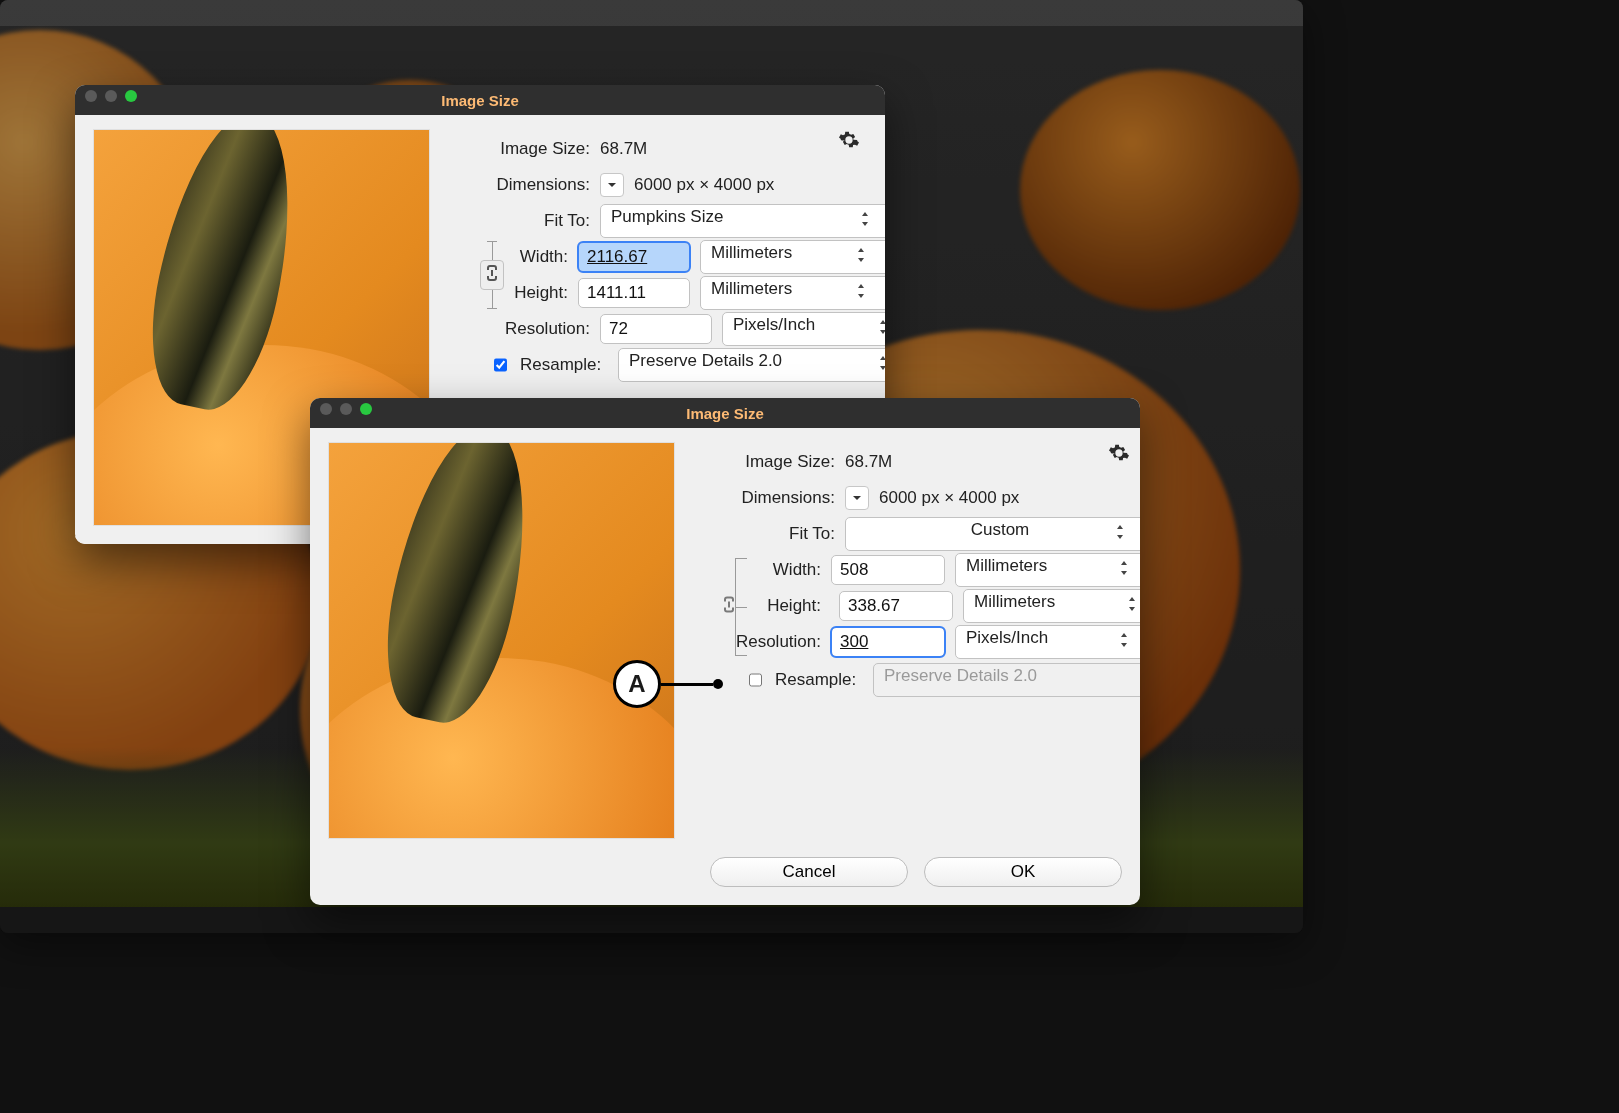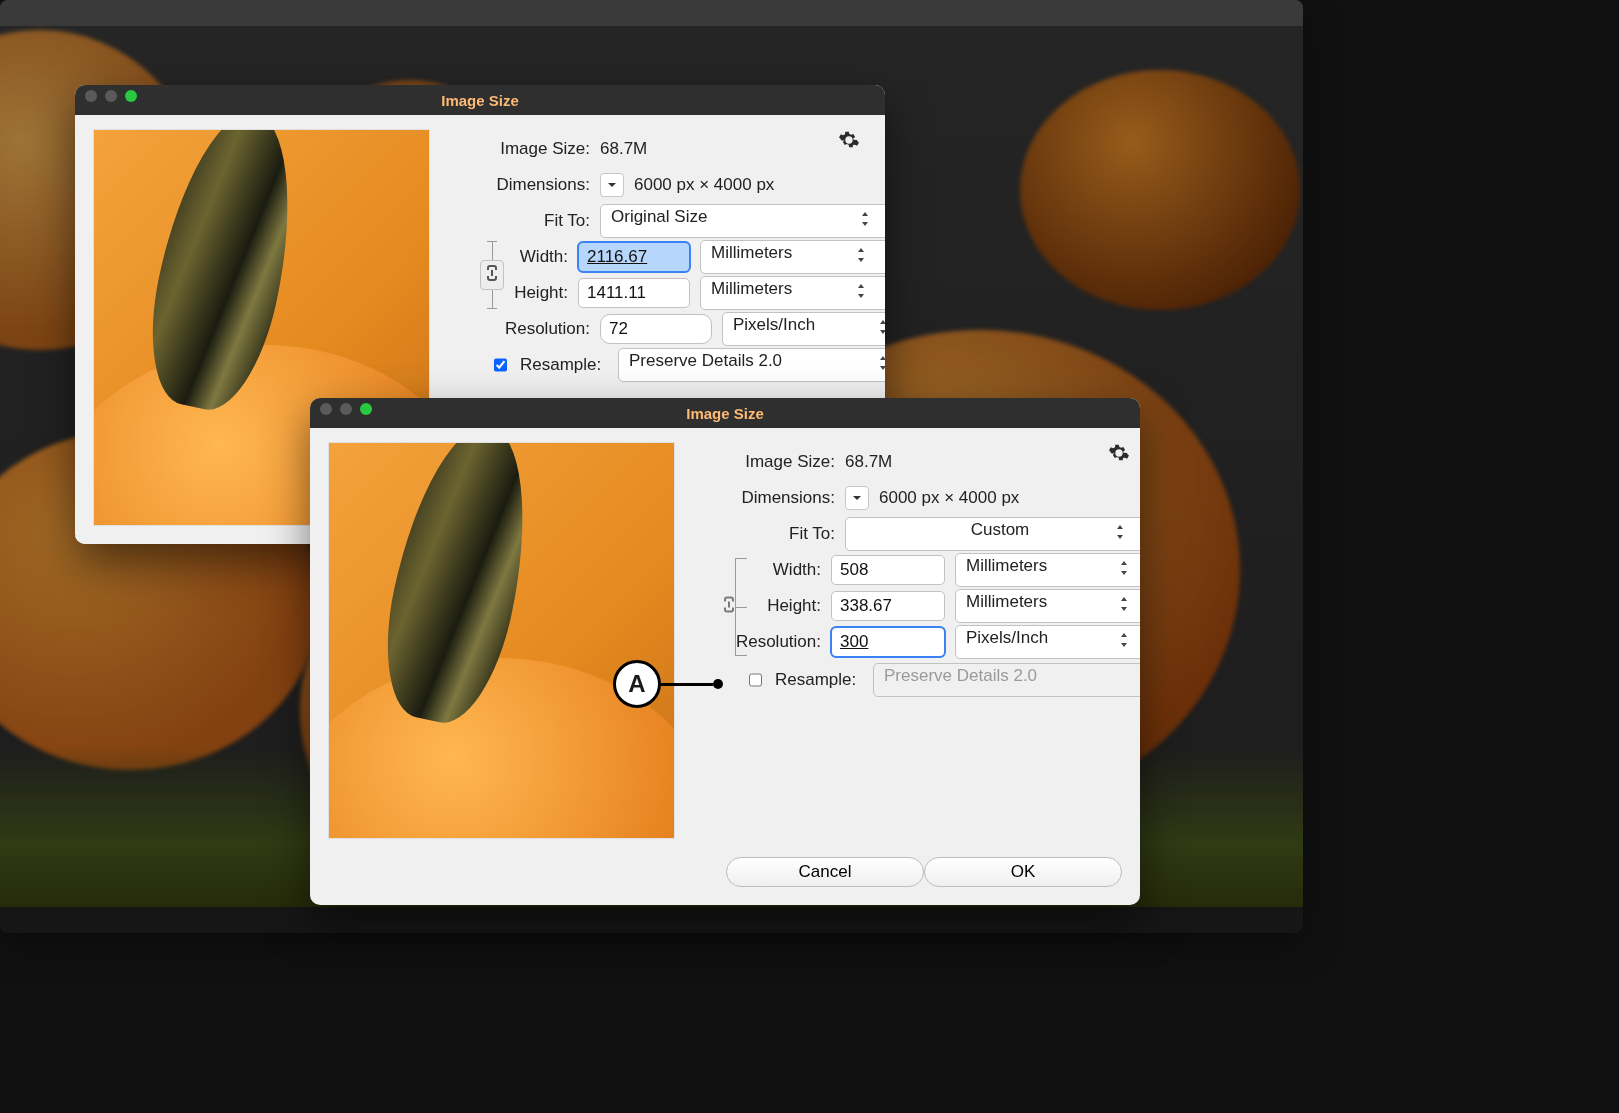--- a/index.html
+++ b/index.html
@@ -83,21 +83,21 @@
   .select-wrap .caret{position:absolute;right:8px;top:50%;transform:translateY(-50%);pointer-events:none;}
   .select-wrap .caret svg{width:10px;height:14px;}
   .select-wrap.disabled .select{color:#9a9a9a;background:#f0f0f0;}
 
   input.text{height:28px;border:1px solid #c2c2c2;border-radius:5px;background:var(--input-bg);padding:0 8px;font:inherit;color:#111;}
   input.text.sel{background:linear-gradient(var(--highlight),var(--highlight));}
   input.text.focus{outline:2px solid var(--focus);outline-offset:-1px;text-decoration:underline;}
 
   input[type=checkbox]{width:16px;height:16px;accent-color:#0a63ff;}
 
-  .btnrow{display:flex;justify-content:flex-end;padding:0 18px 18px 0;}
+  .btnrow{display:flex;gap:16px;justify-content:flex-end;padding:0 18px 18px 0;}
   .btn{min-width:198px;height:30px;border-radius:16px;border:1px solid #bdbdbd;background:linear-gradient(#fff,#efefef);font:inherit;cursor:pointer;}
 
   
   .callout{position:absolute;display:flex;align-items:center;}
   .callout .circ{width:42px;height:42px;border:3px solid #000;border-radius:50%;background:#fff;display:flex;align-items:center;justify-content:center;font-weight:800;font-size:24px;}
   .callout .line{height:3px;background:#000;flex:0 0 auto;}
   .callout .dot{width:10px;height:10px;background:#000;border-radius:50%;}
 
   
   .dialog.back{left:75px;top:85px;width:810px;}
@@ -161,21 +161,21 @@
                 <path fill="#333" d="M1 3l4 4 4-4z"></path>
               </svg>
           </span>
           <span class="txt">6000 px  ×  4000 px</span>
         </span>
       </div>
 
       <div class="row">
         <span class="lbl">Fit To:</span>
         <span class="select-wrap" style="width:278px;">
-          <div class="select" style="width:278px;"><span>Original Size</span></div>
+          <div class="select" style="width:278px;"><span>Pumpkins Size</span></div>
           <span class="caret"><svg viewBox="0 0 10 14">
                 <path fill="#444" d="M5 0l3 4H2zM5 14l3-4H2z"></path>
               </svg></span>
         </span>
       </div>
 
       <div style="display:flex;align-items:stretch;gap:4px;">
         <div style="position:relative;width:26px;">
           <div class="constrain locked" style="position:absolute;left:0;top:50%;transform:translateY(-50%);">
             <div class="bar"></div>
@@ -208,21 +208,21 @@
               <span class="caret"><svg viewBox="0 0 10 14">
                     <path fill="#444" d="M5 0l3 4H2zM5 14l3-4H2z"></path>
                   </svg></span>
             </span>
           </div>
         </div>
       </div>
 
       <div class="row">
         <span class="lbl">Resolution:</span>
-        <input class="text" style="width: 94px; border-radius: 10px;" value="72">
+        <input class="text" style="width: 94px;" value="72">
         <span class="select-wrap" style="width:174px;">
           <div class="select" style="width:174px;"><span>Pixels/Inch</span></div>
           <span class="caret"><svg viewBox="0 0 10 14">
                 <path fill="#444" d="M5 0l3 4H2zM5 14l3-4H2z"></path>
               </svg></span>
         </span>
       </div>
 
       <div class="row">
         <span style="flex:0 0 0px;"></span>
@@ -309,21 +309,21 @@
             <input class="text" style="width: 96px;" value="508">
             <span class="select-wrap" style="width:182px;">
               <div class="select" style="width:182px;"><span>Millimeters</span></div>
               <span class="caret"><svg viewBox="0 0 10 14">
                     <path fill="#444" d="M5 0l3 4H2zM5 14l3-4H2z"></path>
                   </svg></span>
             </span>
           </div>
           <div class="row">
             <span class="lbl" style="flex:0 0 92px;">Height:</span>
-            <input class="text" style="width: 96px;" value="338.67">
+            <input class="text" style="width: 96px; margin-left: 8px;" value="338.67">
             <span class="select-wrap" style="width:182px;">
               <div class="select" style="width:182px;"><span>Millimeters</span></div>
               <span class="caret"><svg viewBox="0 0 10 14">
                     <path fill="#444" d="M5 0l3 4H2zM5 14l3-4H2z"></path>
                   </svg></span>
             </span>
           </div>
           <div class="row">
             <span class="lbl" style="flex:0 0 92px;">Resolution:</span>
             <input class="text focus" style="width: 96px;" value="300">

